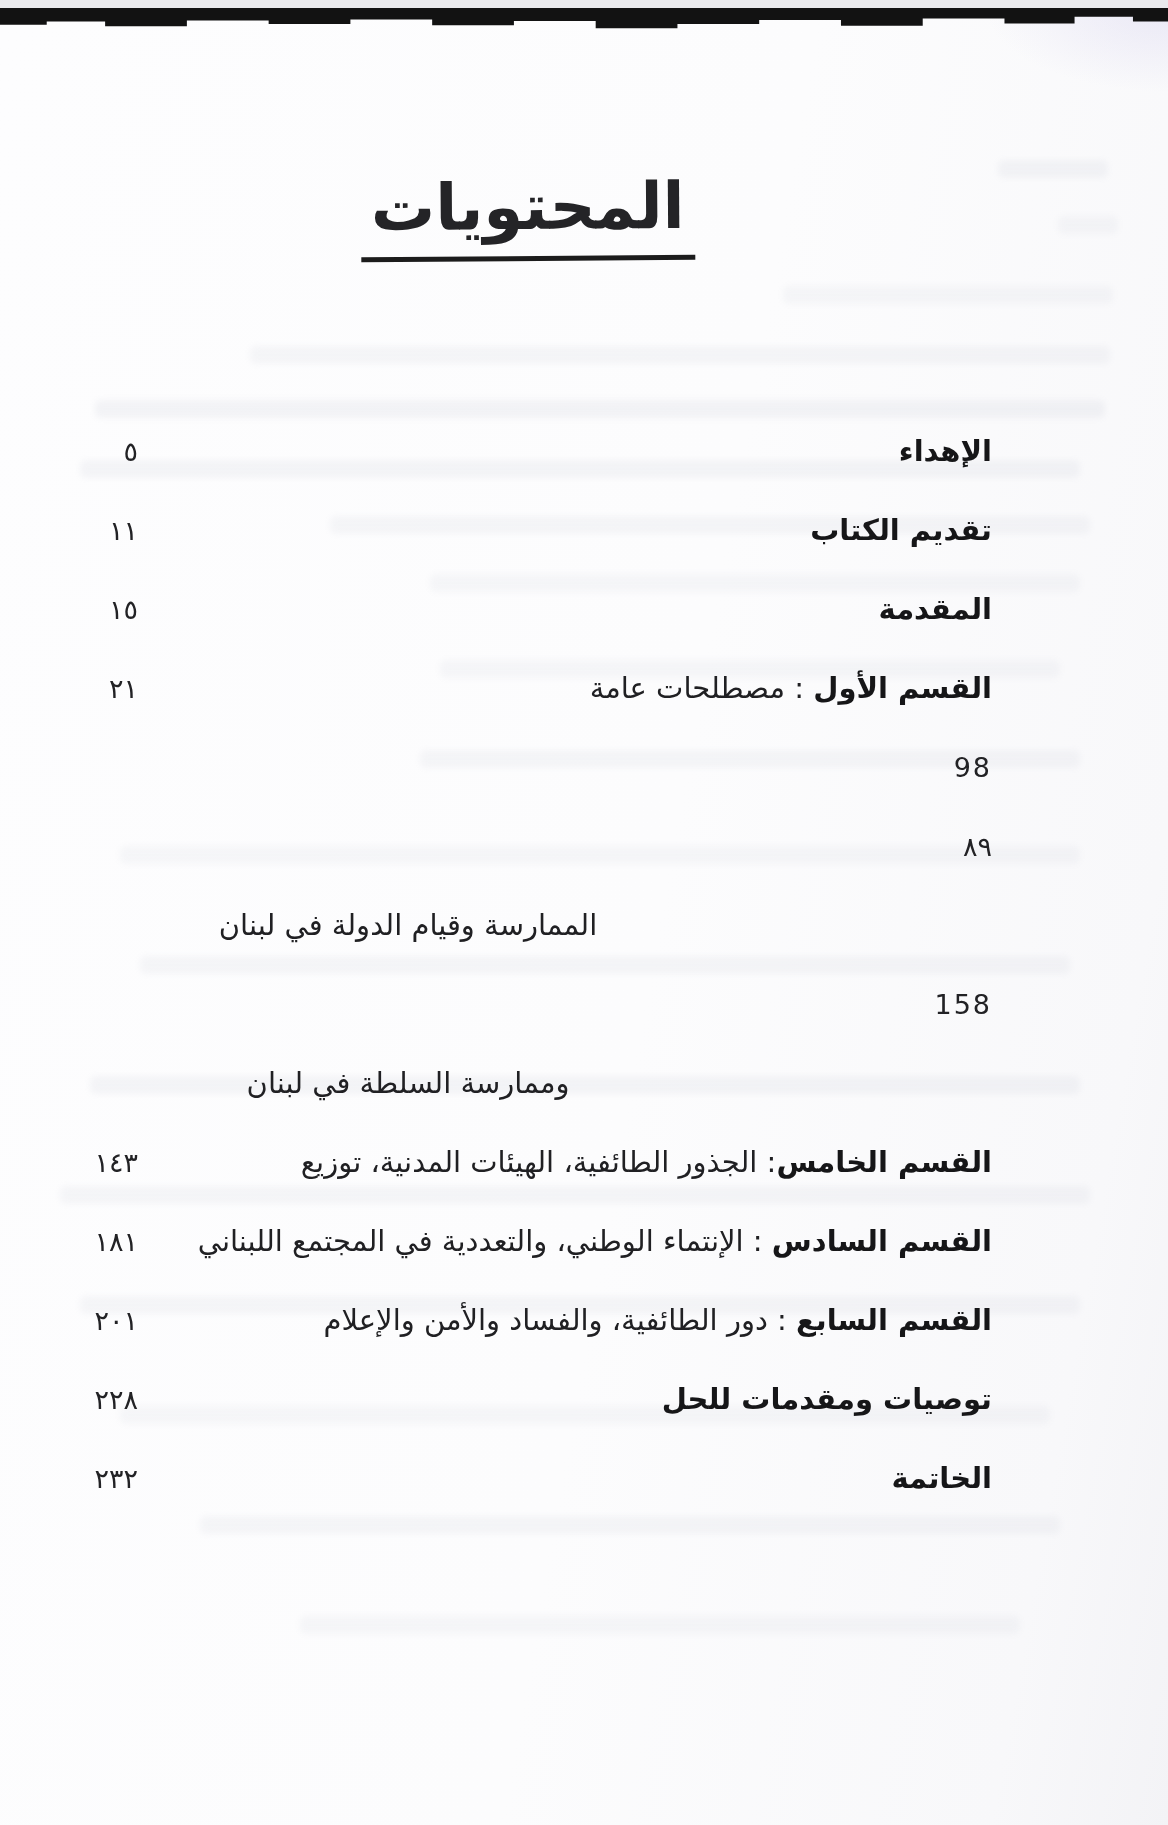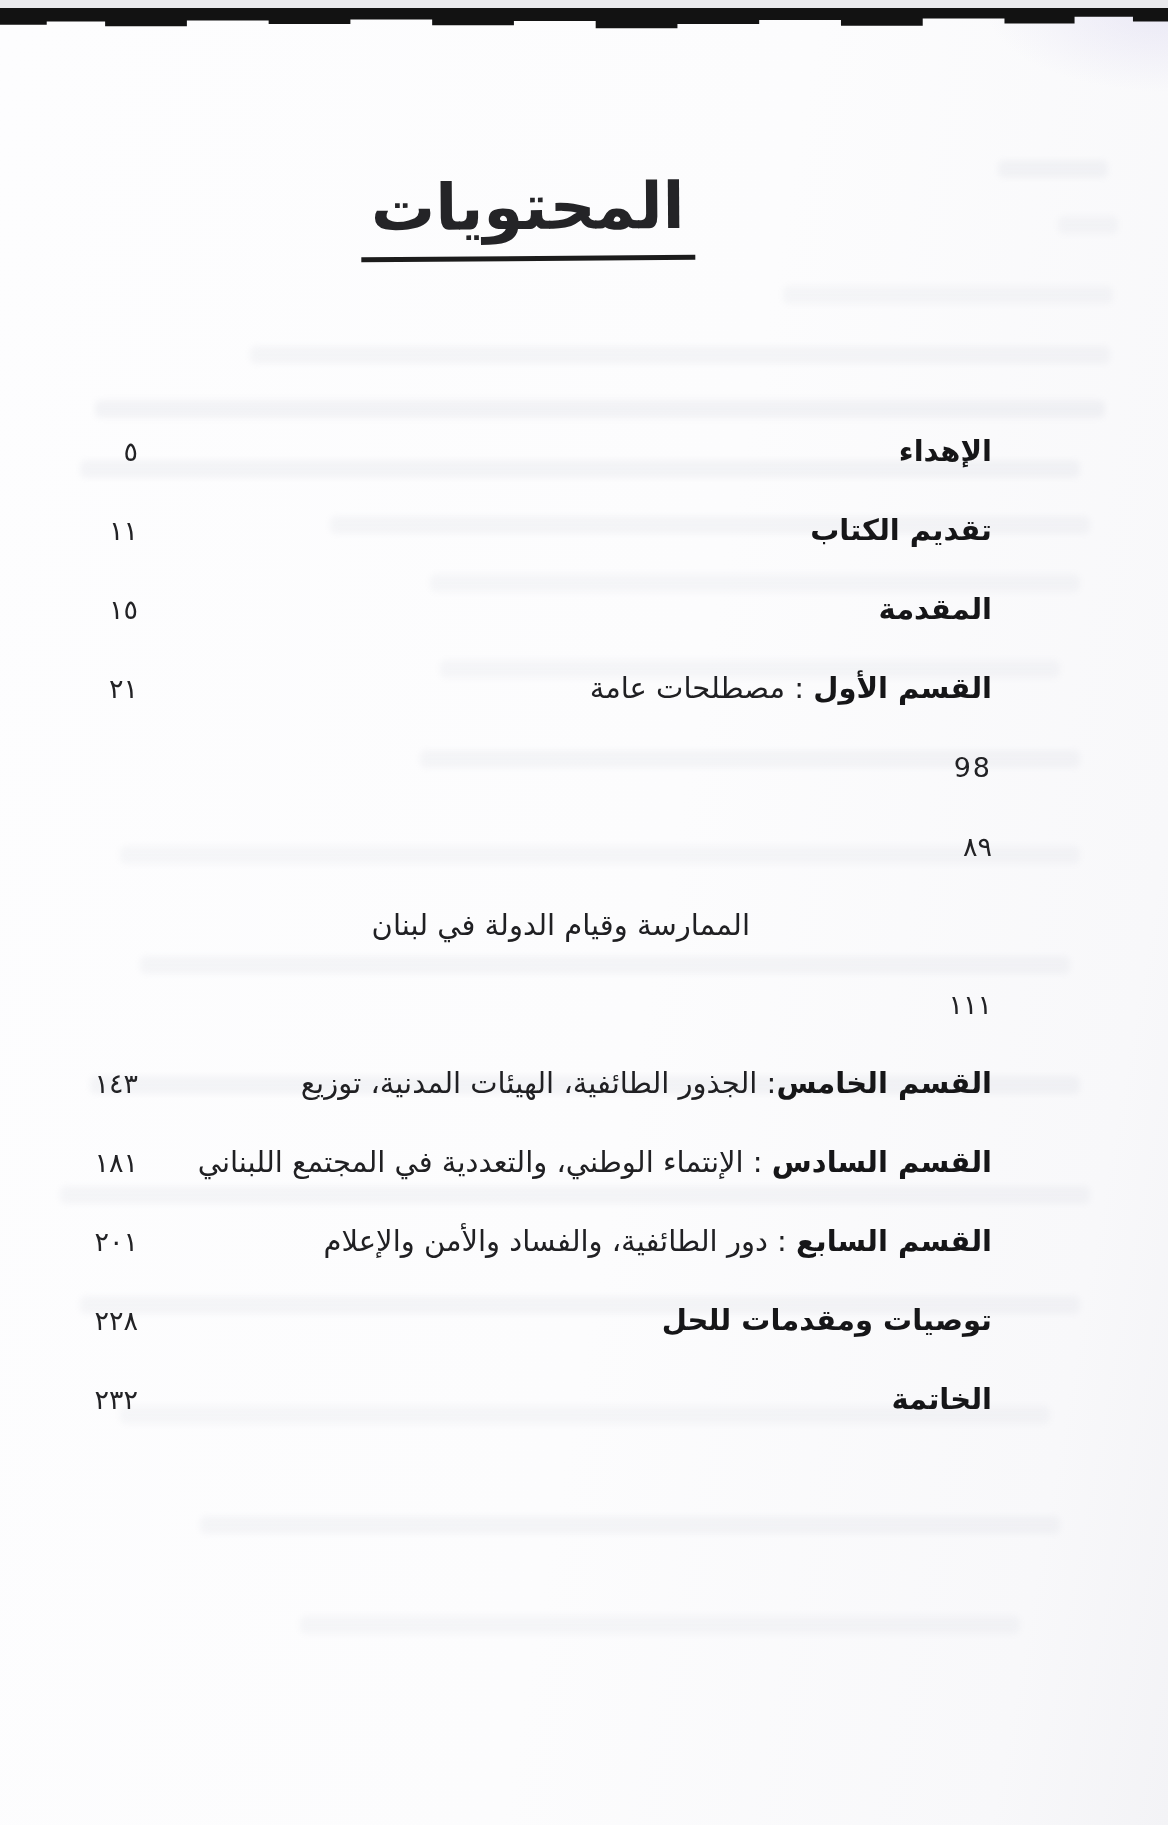--- a/index.html
+++ b/index.html
@@ -100,21 +100,21 @@
   .row .label { color: #202023; }
   .row .label .b { font-weight: 700; color: #161618; }
   .row .pagenum {
     font-size: 27px;
     min-width: 72px;
     text-align: right;
     color: #222225;
     letter-spacing: 2px;
   }
   .row.cont {
-    justify-content: flex-start;
+    justify-content: center;
     padding-right: 418px;
   }
 </style>
 </head>
 <body>
 
 <div class="page">
 
   <div class="scan-bar"></div>
 
@@ -168,21 +168,24 @@
     </div>
 
     <div class="row">
       <span class="pagenum">٨٩</span>
     </div>
     <div class="row cont">
       <span class="label">الممارسة وقيام الدولة في لبنان</span>
     </div>
 
     <div class="row">
-      <span class="pagenum">١١١</span>
+      <span class="pagenum">158</span>
+    </div>
+    <div class="row cont">
+      <span class="label">وممارسة السلطة في لبنان</span>
     </div>
 
     <div class="row">
       <span class="label"><span class="b">القسم الخامس</span><span>: الجذور الطائفية، الهيئات المدنية،  توزيع</span></span>
       <span class="pagenum">١٤٣</span>
     </div>
 
     <div class="row">
       <span class="label"><span class="b">القسم السادس</span><span> : الإنتماء الوطني، والتعددية في المجتمع اللبناني</span></span>
       <span class="pagenum">١٨١</span>

